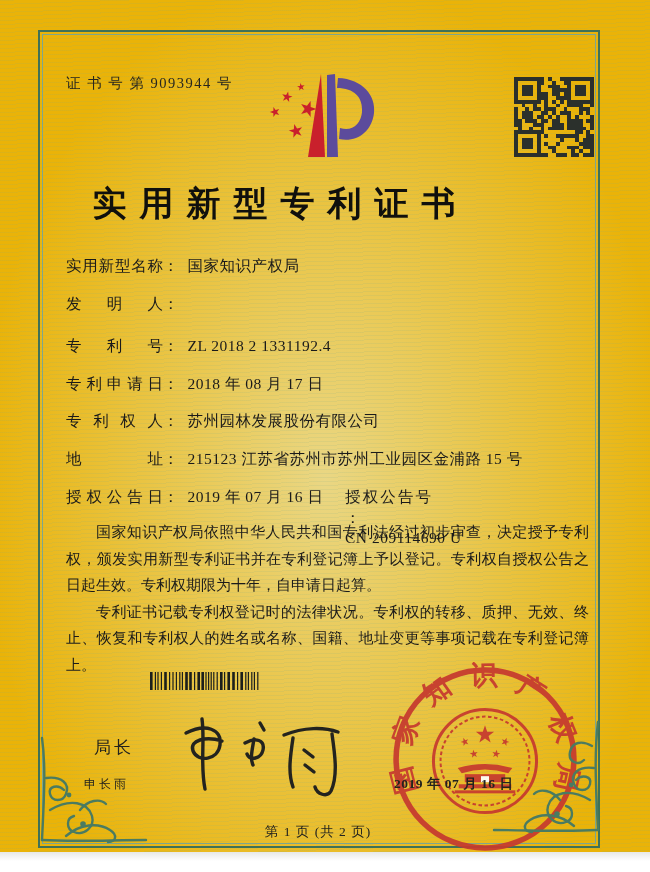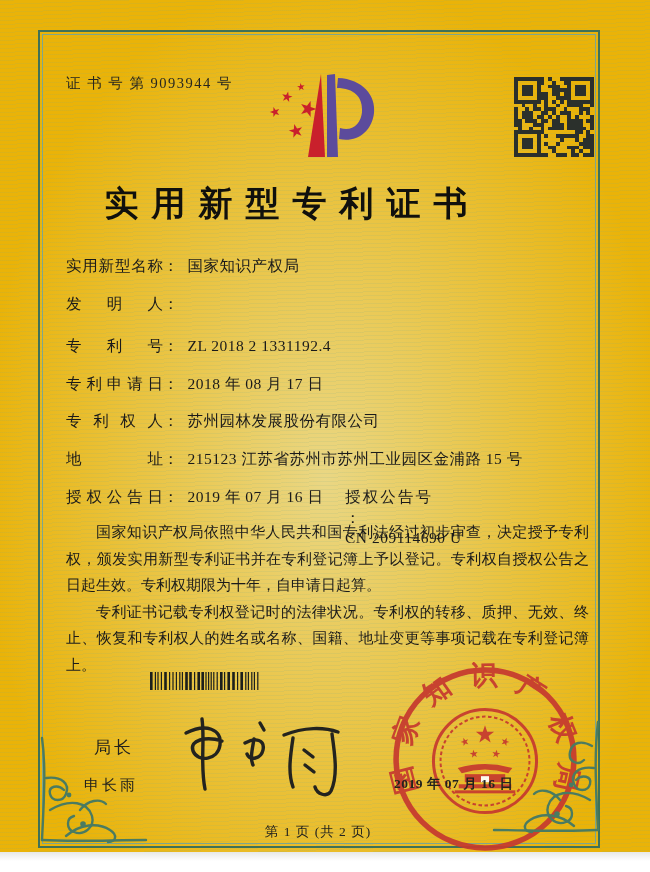--- a/index.html
+++ b/index.html
@@ -32,21 +32,21 @@
   }
   .cert-no{
     position:absolute; left:66px; top:74px;
     font-size:14.5px; letter-spacing:1.5px; color:#26261f;
   }
   .logo{ position:absolute; left:260px; top:66px; width:128px; height:100px; }
   .qr{ position:absolute; left:514px; top:77px; width:80px; height:80px; }
   .title{
     position:absolute; left:0; top:181px; width:548px; margin:0;
     text-align:center; font-size:34px; font-weight:700;
-    letter-spacing:13px; text-indent:13px; color:#10100d;padding-left:12px;
+    letter-spacing:13px; text-indent:13px; color:#10100d;
   }
   .row{
     position:absolute; left:66px; display:flex; align-items:baseline;
     font-size:15.5px; white-space:nowrap;
   }
   .row .lbl{
     display:inline-block; width:97px;
     text-align:justify; text-align-last:justify;
   }
   .row .colon{ margin-right:9px; }
@@ -61,21 +61,21 @@
     font-size:15px; line-height:26.5px; text-align:justify;
   }
   .body-text p{ margin:0; text-indent:2em; }
   .barcode{ position:absolute; left:150px; top:672px; width:112px; height:18px; }
   .director-title{
     position:absolute; left:84px; top:736px;
     font-size:17px; letter-spacing:3px; color:#22221d;margin-left:10px;
   }
   .director-name{
     position:absolute; left:84px; top:776px;
-    font-size:15px; letter-spacing:3px; color:#22221d;
+    font-size:12px; letter-spacing:3px; color:#22221d;
   }
   .signature{ position:absolute; left:172px; top:703px; width:180px; height:98px; }
   .seal{ position:absolute; left:388px; top:662px; width:194px; height:194px; opacity:0.93; }
   .seal-date{
     position:absolute; left:394px; top:775px; width:130px;
     font-size:13.5px; font-weight:700; letter-spacing:0.5px; color:#23231e; z-index:5;
   }
   .footer{
     position:absolute; left:0; top:823px; width:636px; text-align:center;
     font-size:13.5px; letter-spacing:1px; color:#23231e;

